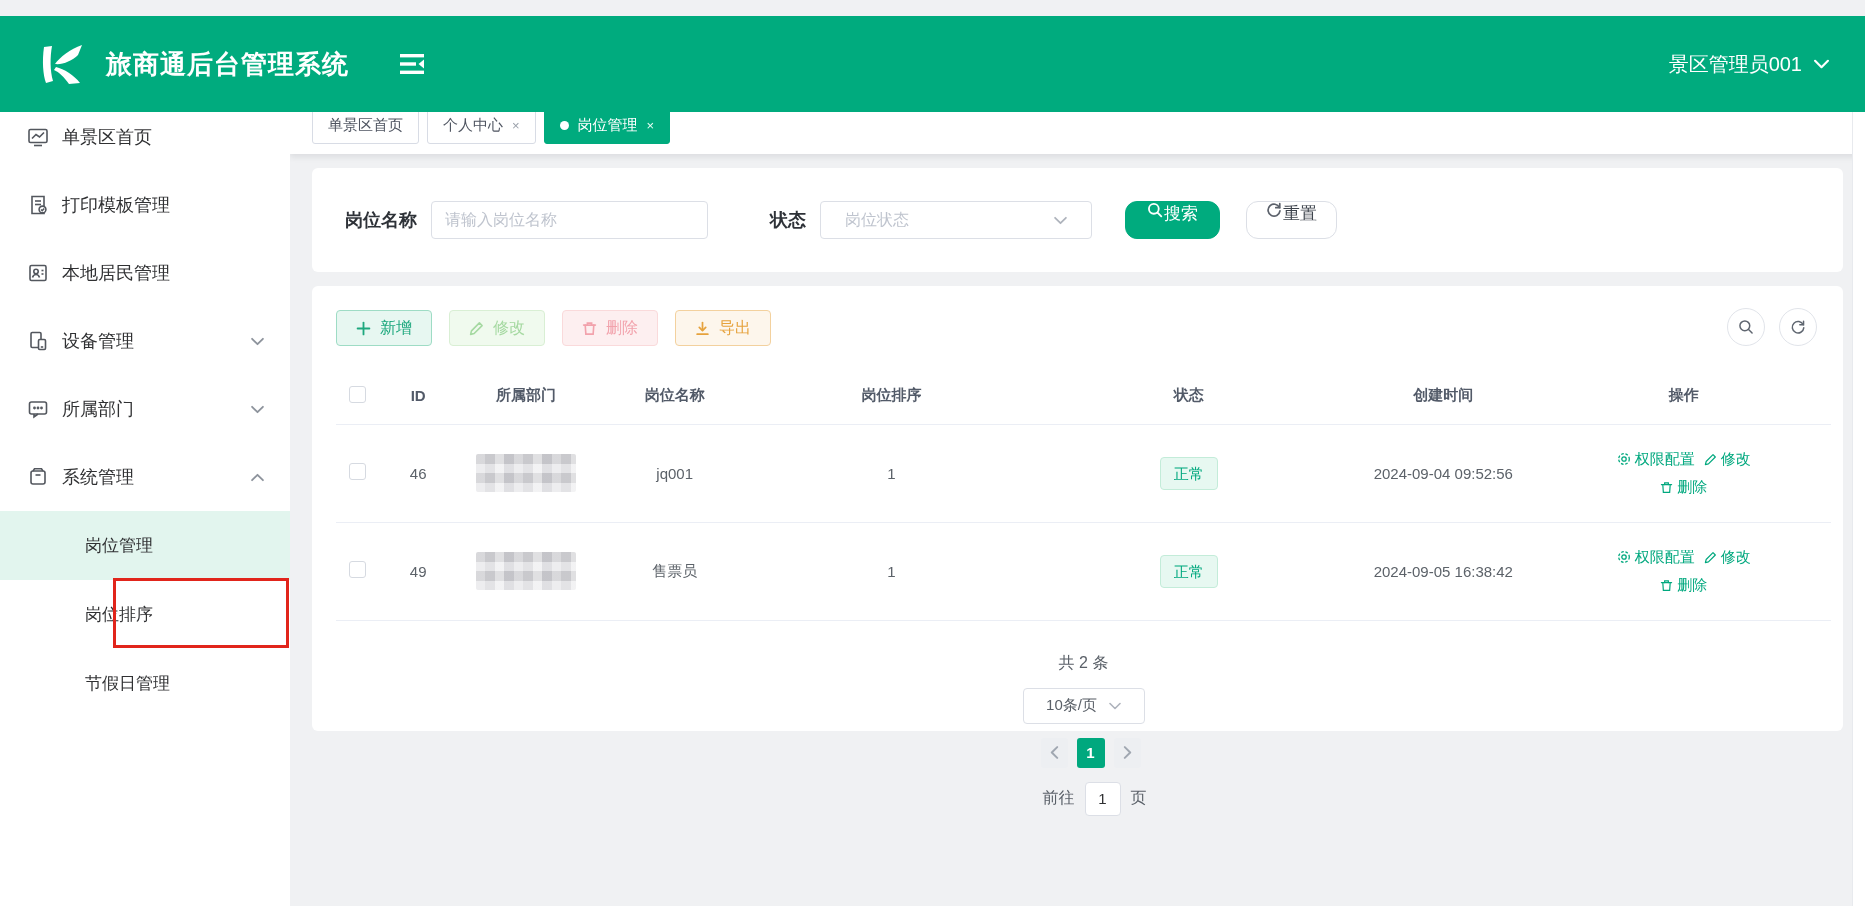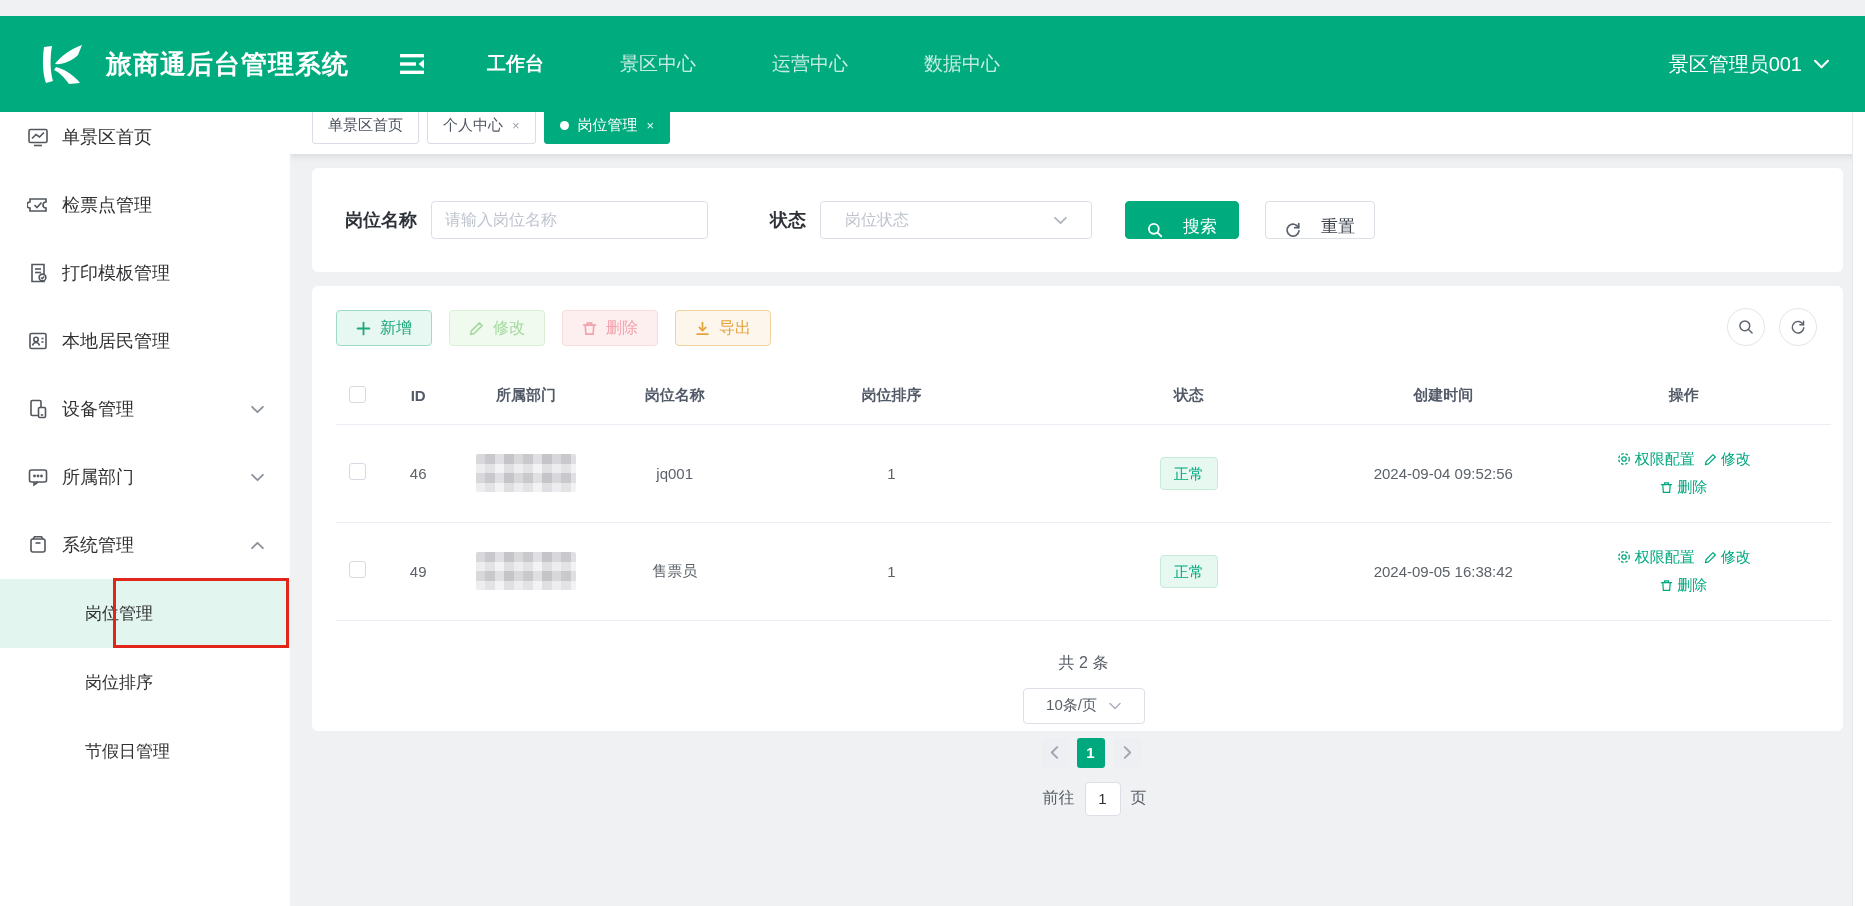--- a/index.html
+++ b/index.html
@@ -39,21 +39,21 @@
   .tab .dot { width:9px; height:9px; border-radius:50%; background:#fff; }
   
   .filter-card { margin:14px 22px 0 22px; height:104px; background:#fff; border-radius:6px; display:flex; align-items:center; padding:0 33px; }
   .f-label { font-size:18px; font-weight:bold; color:#2e3238; white-space:nowrap; }
   .f-input { width:277px; height:38px; border:1px solid #dcdfe6; border-radius:4px; padding:0 13px; font-size:16px; color:#303133; margin-left:14px; outline:none; font-family:inherit; }
   .f-input::placeholder { color:#bfc4ce; }
   .f-select { width:272px; height:38px; border:1px solid #dcdfe6; border-radius:4px; margin-left:14px; display:flex; align-items:center; justify-content:space-between; padding:0 24px; cursor:pointer; background:#fff; }
   .f-select .sel-text { font-size:16px; color:#bfc4ce; }
   .f-select .chev { color:#aeb3bc; display:flex; }
   .gap-status { margin-left:62px; }
-  .btn { display:inline-flex; align-items:flex-end; gap:20px; border-radius:4px; cursor:pointer; white-space:nowrap; }
+  .btn { display:inline-flex; align-items:flex-start; gap:1px; border-radius:12px; cursor:pointer; white-space:nowrap; }
   .btn-search { height:38px; padding:0 21px; background:#00ab7e; border:1px solid #00ab7e; color:#fff; font-size:17px; margin-left:33px; }
   .btn-reset { height:38px; padding:0 19px; background:#fff; border:1px solid #dcdfe6; color:#3d434c; font-size:17px; margin-left:26px; }
   
   .table-card { margin:14px 22px 0 22px; height:445px; background:#fff; border-radius:6px; padding:24px 12px 0 24px; position:relative; }
   .toolbar { display:flex; gap:17px; }
   .tbtn { height:36px; padding:0 19px; border-radius:4px; border:1px solid transparent; font-size:16px; display:inline-flex; align-items:center; gap:9px; cursor:pointer; }
   .tbtn.add    { background:#e7f7f1; border-color:#9edcc5; color:#1ea87e; }
   .tbtn.edit   { background:#f0faee; border-color:#d9efd4; color:#a5d9a1; }
   .tbtn.del    { background:#fdeff0; border-color:#fadadb; color:#f2a2ac; }
   .tbtn.export { background:#fdf6ec; border-color:#f3d19e; color:#e6a23c; }
@@ -98,55 +98,40 @@
   </span>
   <div class="brand-title">旅商通后台管理系统</div>
   <span class="collapse-btn">
     <svg viewBox="0 0 26 22" width="26" height="22">
       <rect x="1" y="1" width="24" height="3.4" fill="#fff"></rect>
       <rect x="1" y="9.3" width="16" height="3.4" fill="#fff"></rect>
       <rect x="1" y="17.6" width="24" height="3.4" fill="#fff"></rect>
       <path d="M25 6.5 L19.5 11 L25 15.5 Z" fill="#fff"></path>
     </svg>
   </span>
-  <nav class="topnav">
-    <span class="nav-item active">工作台</span>
-    <span class="nav-item">景区中心</span>
-    <span class="nav-item">运营中心</span>
-    <span class="nav-item">数据中心</span>
-  </nav>
   <div class="user-area">
     <span>景区管理员001</span>
     <span style="display:flex;">
       <svg viewBox="0 0 14 9" width="15" height="10">
           <polyline points="1,1.5 7,7.5 13,1.5" fill="none" stroke="#fff" stroke-width="2" stroke-linecap="round" stroke-linejoin="round"></polyline>
         </svg>
     </span>
   </div>
 </header>
 
 <aside class="sidebar">
   <div class="menu-item">
     <span class="m-icon">
       <svg viewBox="0 0 22 22" width="22" height="22" fill="none" stroke="currentColor" stroke-width="1.6">
         <rect x="2" y="3.5" width="18" height="13" rx="1.5"></rect>
           <polyline points="5,12.5 9,8.5 12.5,11 17,6.5"></polyline>
           <line x1="7" y1="19.5" x2="15" y2="19.5"></line>
       </svg>
     </span>
     <span>单景区首页</span>
-  </div>
-  <div class="menu-item">
-    <span class="m-icon">
-      <svg viewBox="0 0 22 22" width="22" height="22" fill="none" stroke="currentColor" stroke-width="1.6">
-        <path d="M3 8 a2.3 2.3 0 0 0 0 6 v3 h16 v-3 a2.3 2.3 0 0 1 0 -6 V5 H3 Z"></path>
-          <polyline points="7.5,11 10,13.5 14.5,8.5"></polyline>
-      </svg>
-    </span>
-    <span>检票点管理</span>
   </div>
   <div class="menu-item">
     <span class="m-icon">
       <svg viewBox="0 0 22 22" width="22" height="22" fill="none" stroke="currentColor" stroke-width="1.6">
         <path d="M5 2.5h12v17H5z"></path>
           <line x1="8" y1="7" x2="14" y2="7"></line>
           <line x1="8" y1="10.5" x2="14" y2="10.5"></line>
           <circle cx="15.5" cy="15.5" r="3.4" fill="#fff"></circle>
           <polyline points="14,15.5 15.2,16.7 17.2,14.4"></polyline>
       </svg>

